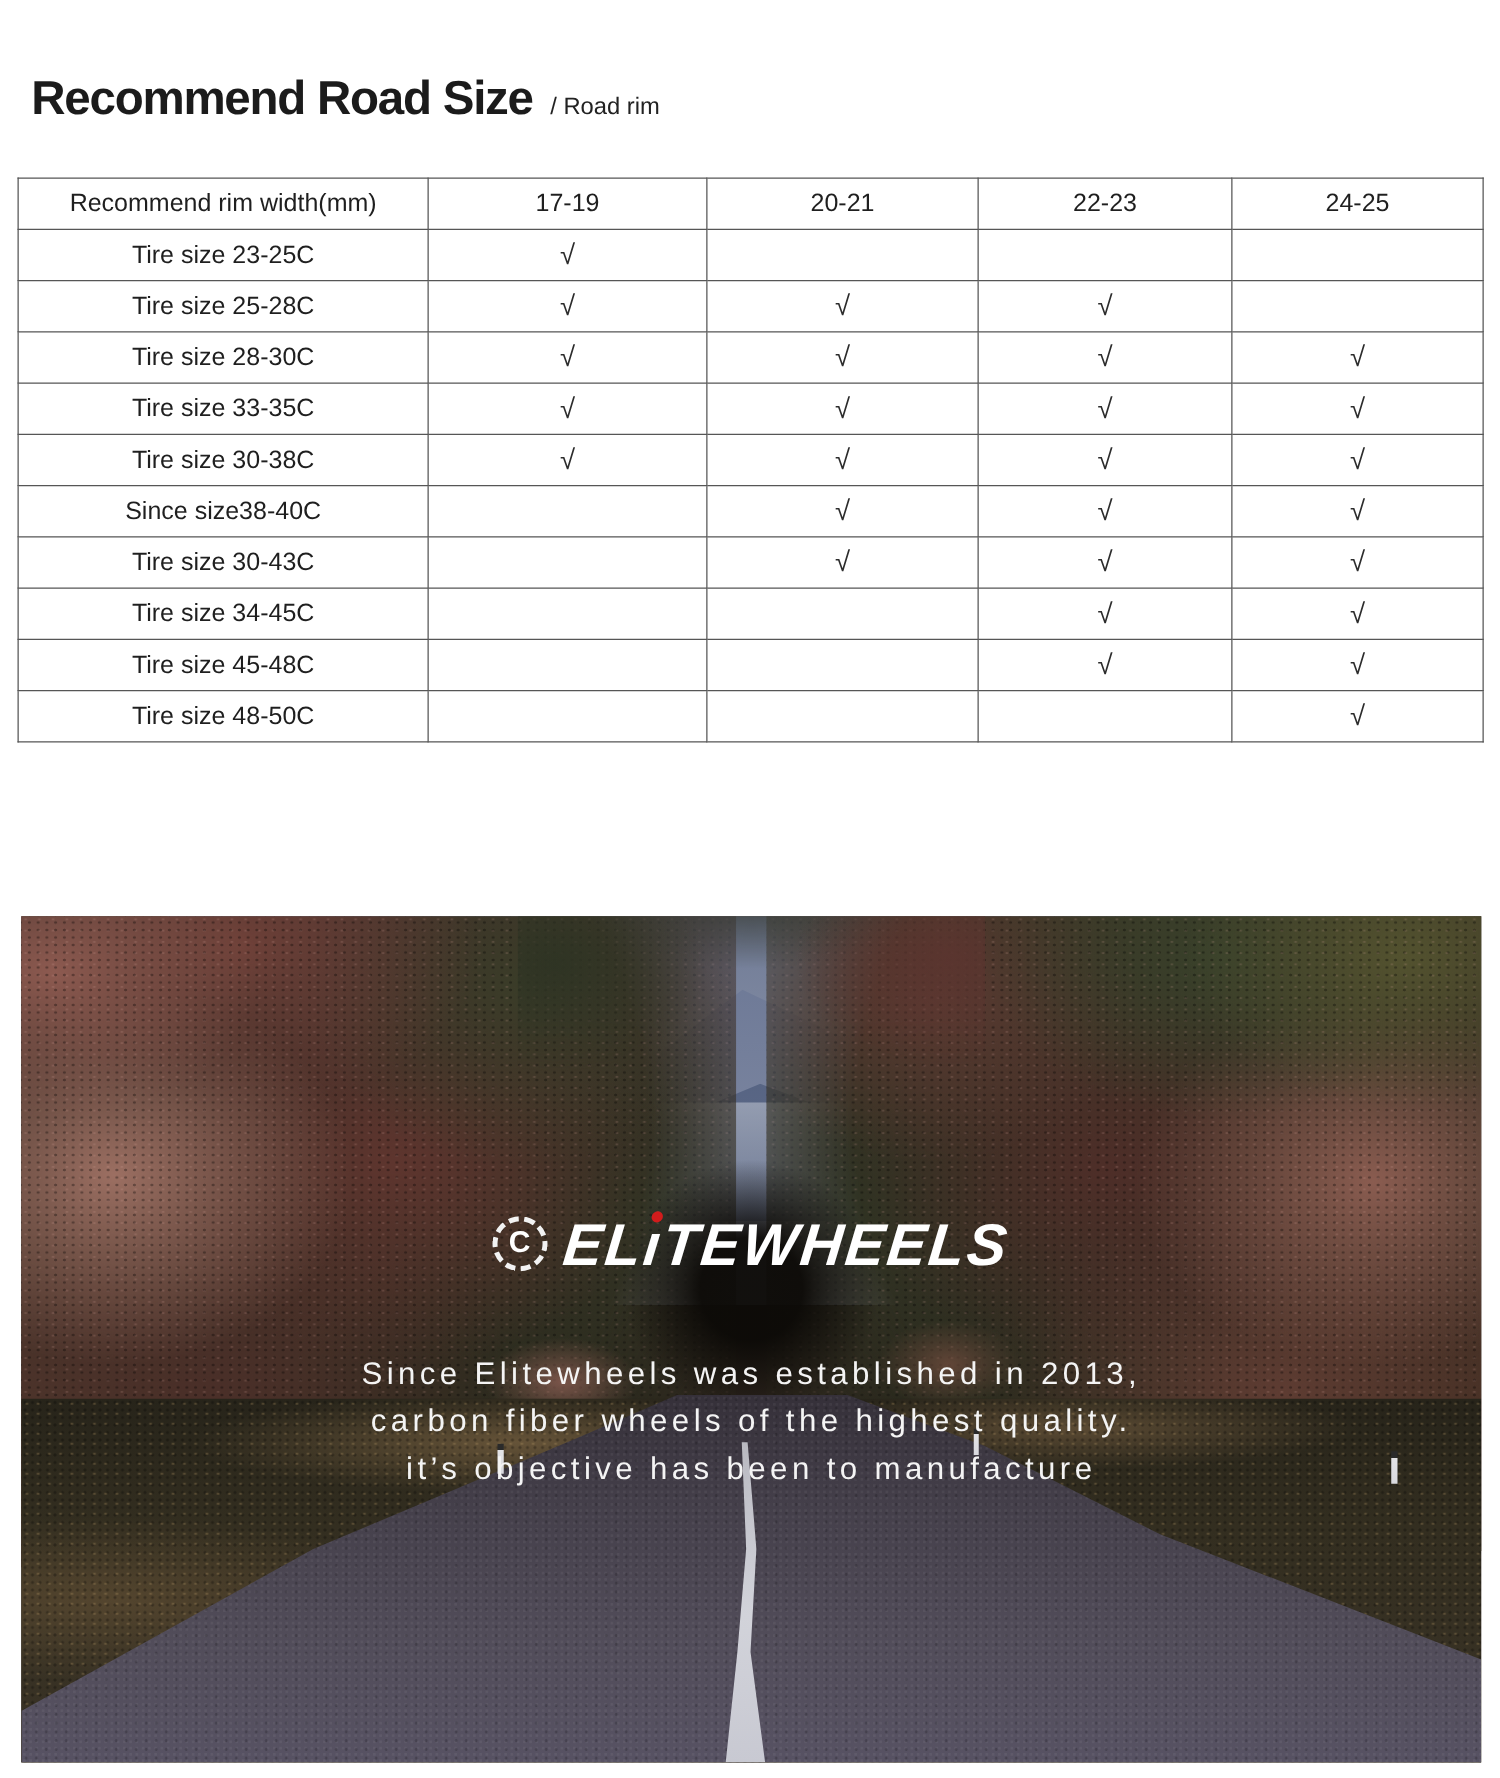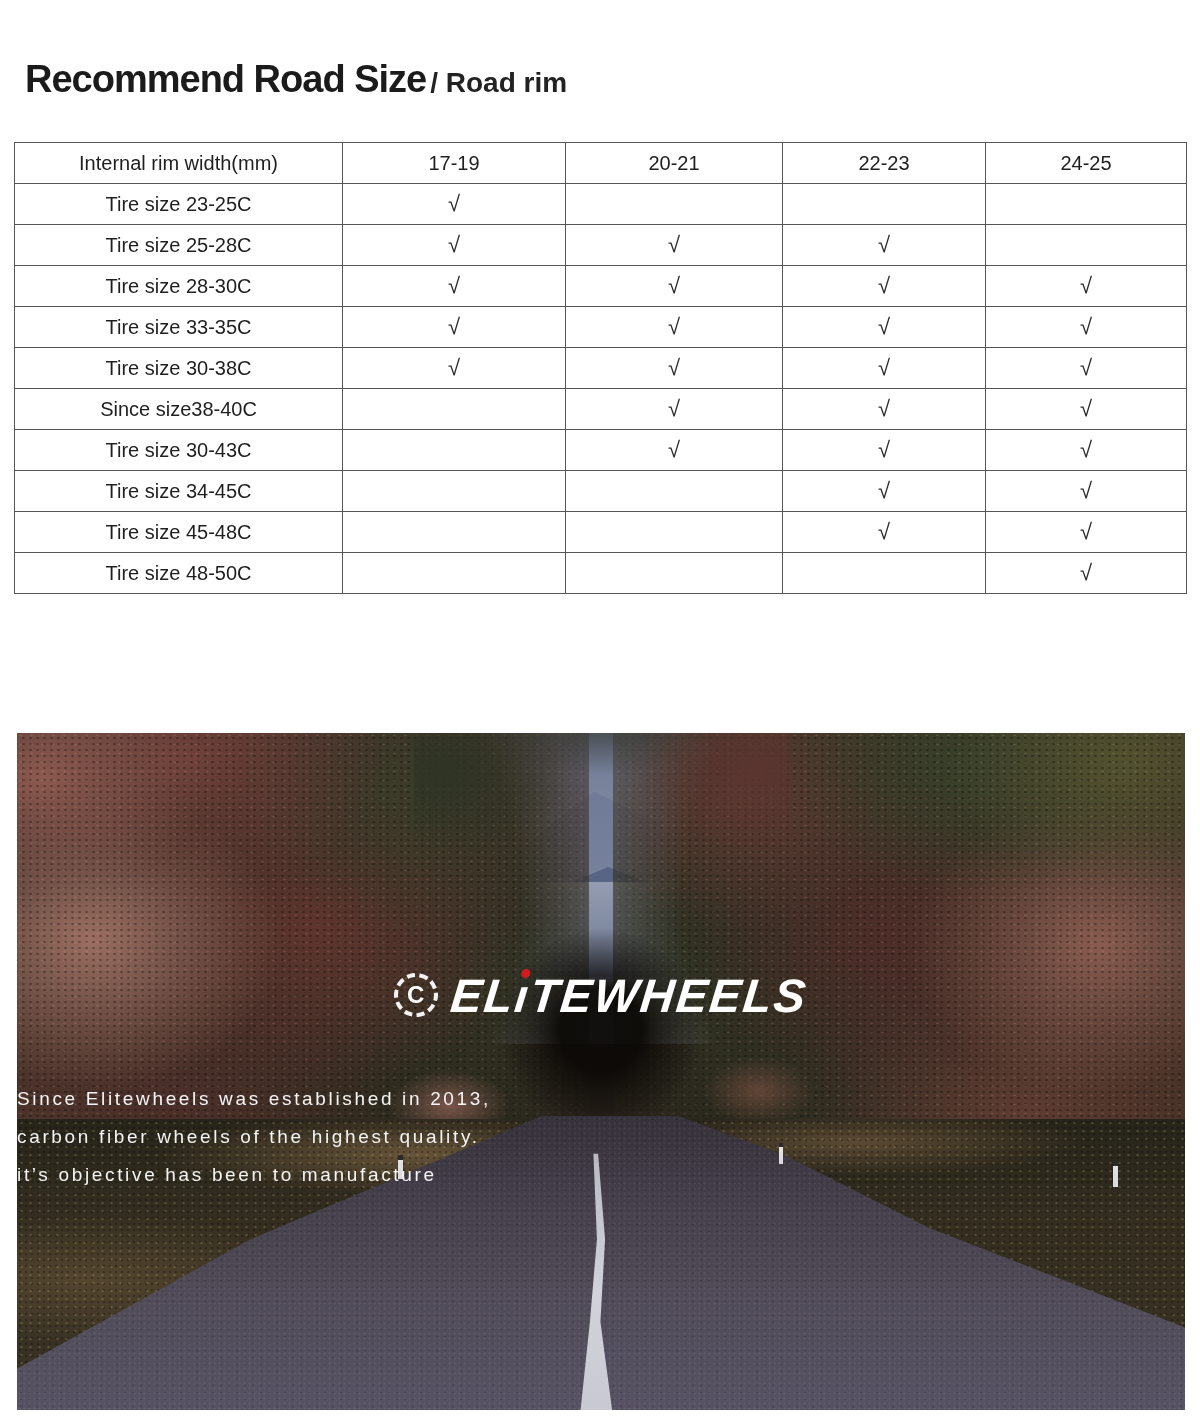--- a/index.html
+++ b/index.html
@@ -14,22 +14,22 @@
   
   .title-row {
     position: absolute; left: 25px; top: 58px;
     display: flex; align-items: baseline; white-space: nowrap;
   }
   .title-main {
     font-size: 38px; font-weight: 700; color: #1b1b1b;
     letter-spacing: -1px;
   }
   .title-sub {
-    font-size: 28px; font-weight: 700; color: #222;
-    margin-left: 4px; letter-spacing: 0;
+    font-size: 19px; font-weight: 400; color: #222;
+    margin-left: 14px; letter-spacing: 0;
   }
 
   
   table.tire-table {
     position: absolute; left: 14px; top: 142px;
     width: 1172px; border-collapse: collapse; table-layout: fixed;
   }
   .tire-table td {
     border: 1px solid #565656;
     height: 40px; padding: 0;
@@ -186,22 +186,22 @@
   .logo-i { position: relative; display: inline-block; }
   .logo-i-dot {
     position: absolute; left: 4px; top: 1px;
     width: 9px; height: 9px; border-radius: 50%;
     background: #d21c1c;
   }
 
   
   .tagline {
     left: 0; top: 51.2%; width: 100%;
-    text-align: left; z-index: 10;
-    color: #f4f4f4; font-size: 19px; line-height: 38px;
+    text-align: center; z-index: 10;
+    color: #f4f4f4; font-size: 25px; line-height: 38px;
     letter-spacing: 0.14em;
   }
   .tagline-line { position: static; }
 </style>
 </head>
 <body>
 
 <div class="title-row">
   <span class="title-main">Recommend Road Size</span>
   <span class="title-sub">/ Road rim</span>
@@ -210,21 +210,21 @@
 <table class="tire-table">
   <colgroup>
     <col style="width:328px">
       <col style="width:223px">
       <col style="width:217px">
       <col style="width:203px">
       <col style="width:201px">
   </colgroup>
   <tbody>
     <tr>
-      <td>Internal rim width(mm)</td>
+      <td>Recommend rim width(mm)</td>
       <td>17-19</td>
       <td>20-21</td>
       <td>22-23</td>
       <td>24-25</td>
     </tr>
     <tr>
       <td>Tire size 23-25C</td>
       <td class="check-cell">√</td>
       <td class="check-cell"></td>
       <td class="check-cell"></td>

